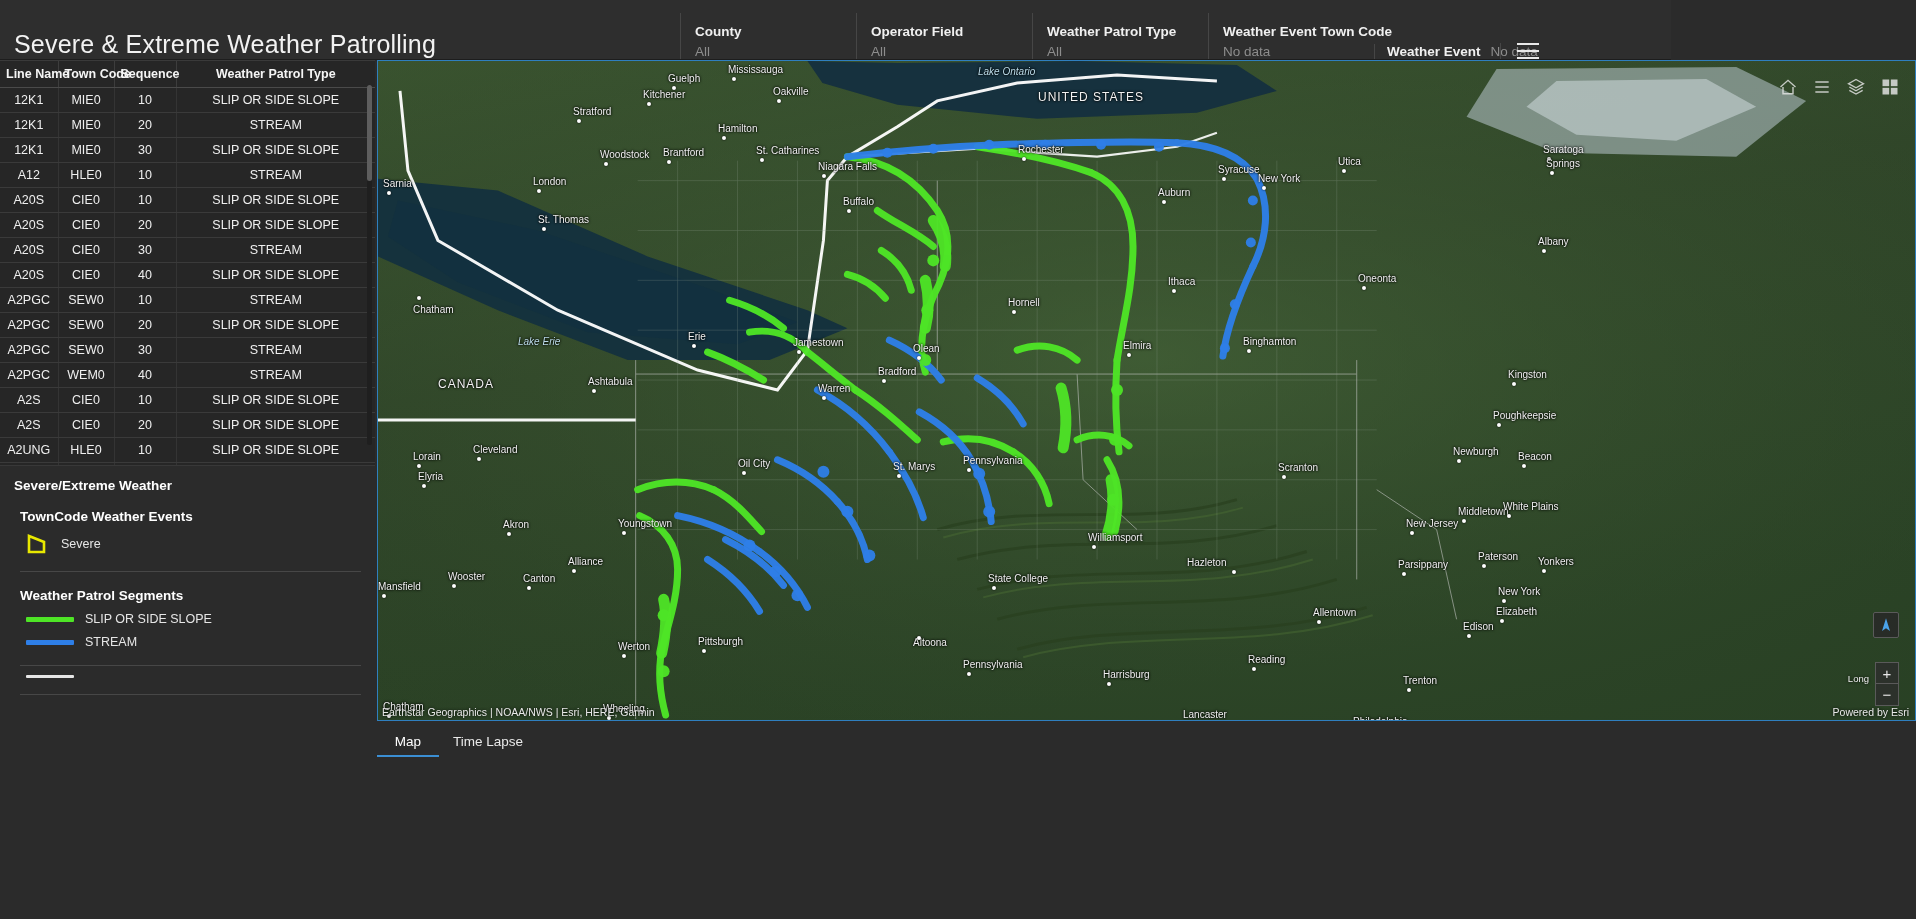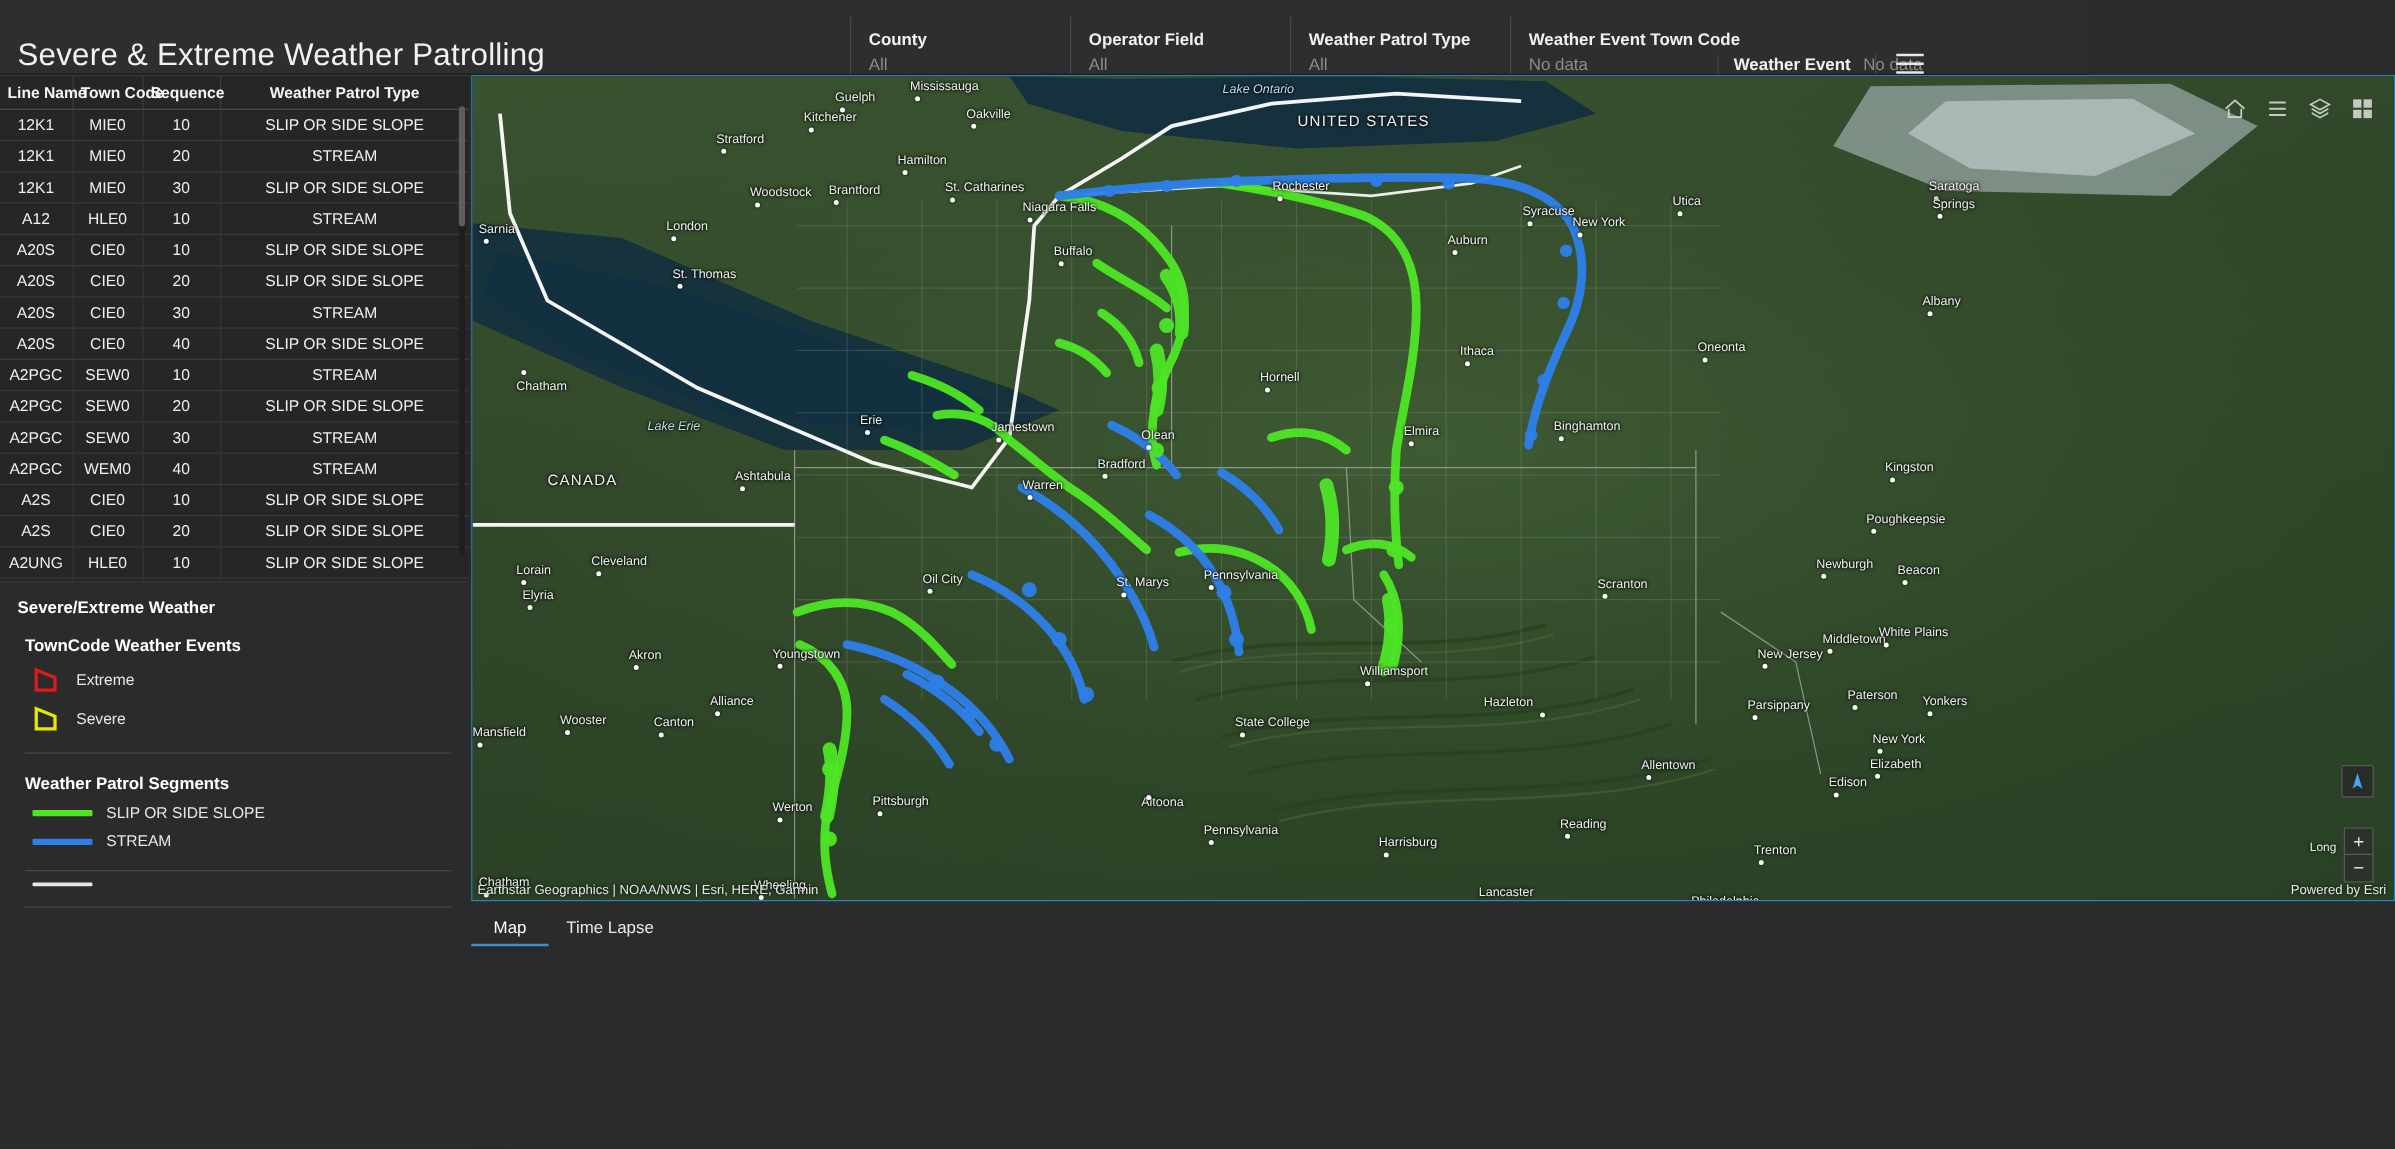--- a/index.html
+++ b/index.html
@@ -310,26 +310,20 @@
       <div id="table-scroll">
           <i></i>
         </div>
     </div>
 
     <div id="legend">
       <div class="lg-title">Severe/Extreme Weather</div>
 
       <div class="lg-group">TownCode Weather Events</div>
 
-      <div class="lg-item">
-        <svg class="lg-poly" viewBox="0 0 24 22">
-          <polygon points="3,3 18,9 18,19 3,19" fill="none" stroke="#e01b1b" stroke-width="2.6"></polygon>
-        </svg>
-        <span class="lbl">Extreme</span>
-      </div>
 
       <div class="lg-item">
         <svg class="lg-poly" viewBox="0 0 24 22">
           <polygon points="3,3 18,9 18,19 3,19" fill="none" stroke="#e8e800" stroke-width="2.6"></polygon>
         </svg>
         <span class="lbl">Severe</span>
       </div>
 
       <div class="hr"></div>
 

